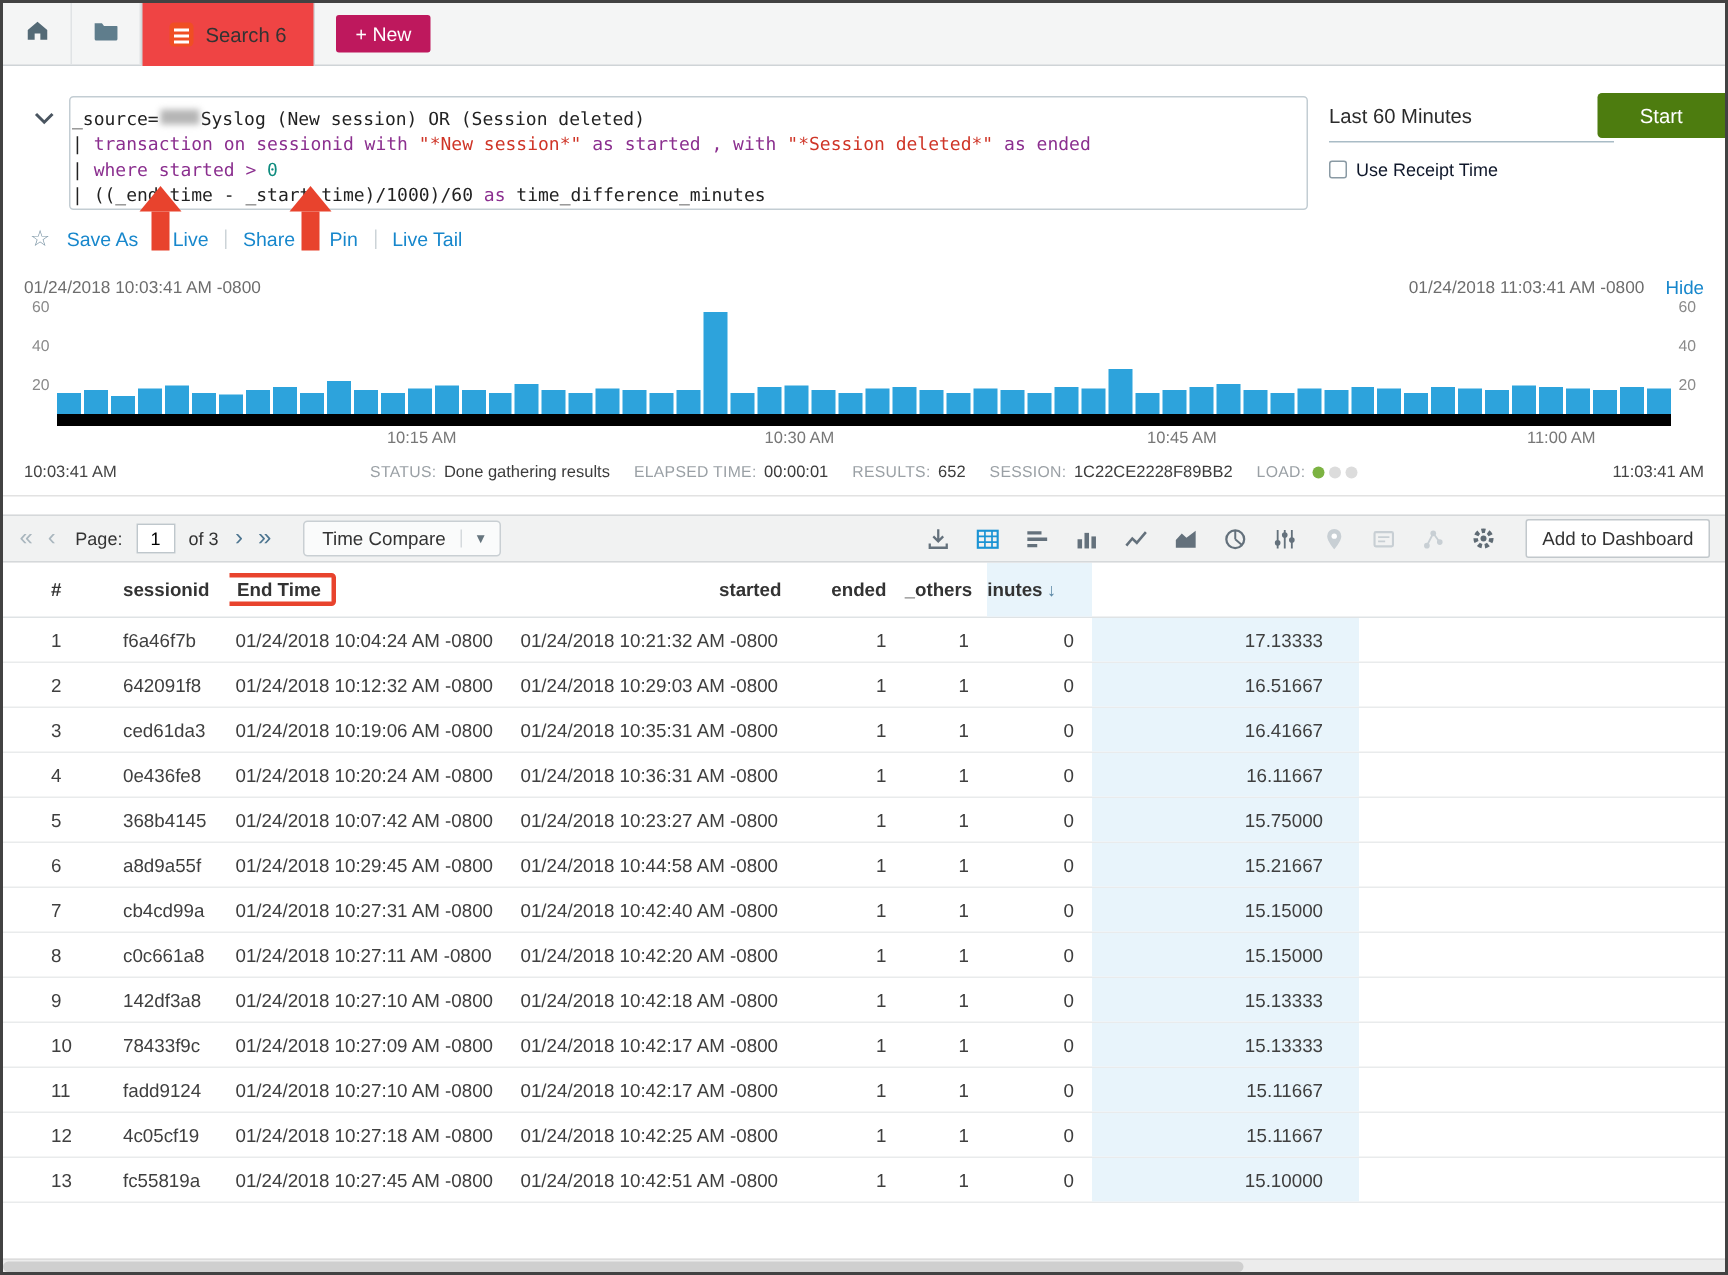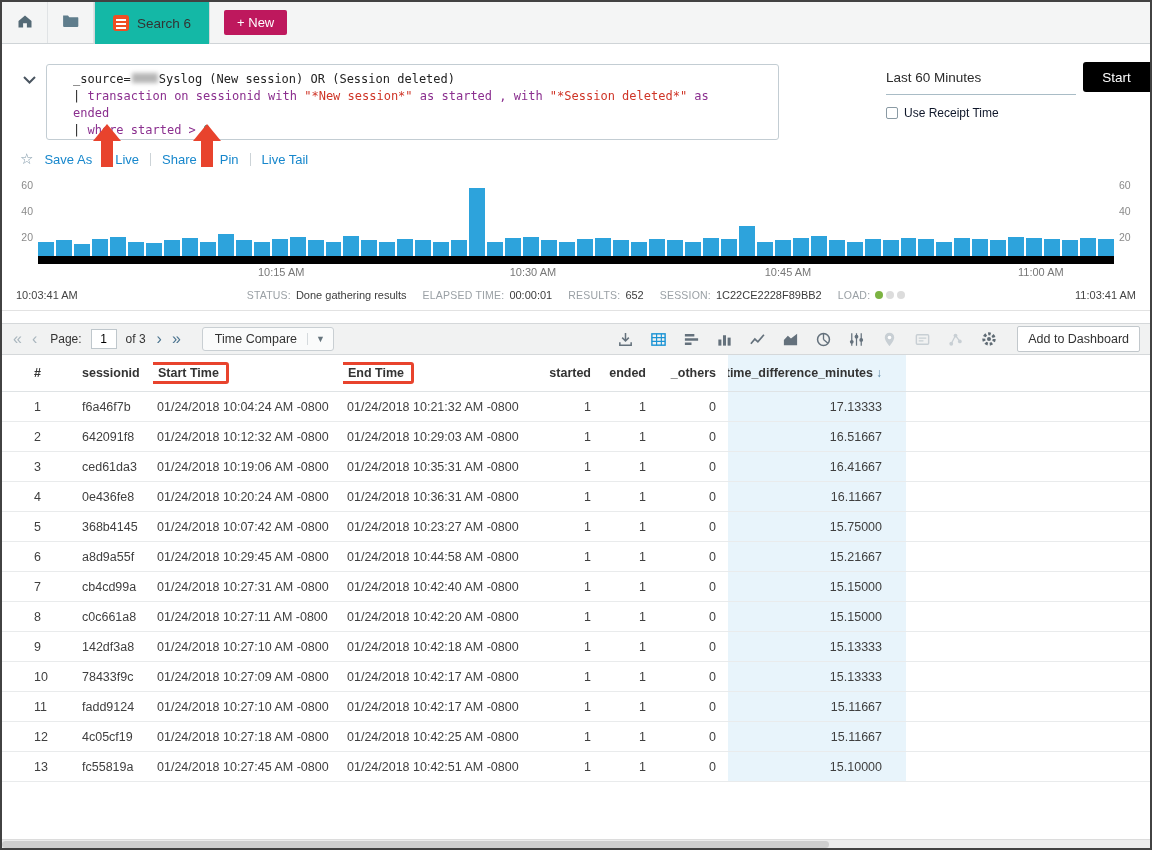--- a/index.html
+++ b/index.html
@@ -3,36 +3,36 @@
 <meta charset="utf-8">
 <style>
 *{margin:0;padding:0;box-sizing:border-box}
 html,body{width:1152px;height:850px}
 body{font-family:"Liberation Sans","DejaVu Sans",sans-serif;background:#fff;border:2px solid #424242;overflow:hidden;position:relative;color:#333}
 a{text-decoration:none;cursor:pointer}
 
 
 .topbar{height:42px;background:#f4f5f5;border-bottom:1px solid #cfd4d7;display:flex;align-items:stretch}
 .icon-tab{width:46px;display:flex;align-items:center;justify-content:center;border-right:1px solid #e0e3e5;cursor:pointer}
-.active-tab{background:#14b8a6;border-left:1px solid #d4d8da;border-right:1px solid #d4d8da;display:flex;align-items:center;gap:8px;padding:0 18px;font-size:13.5px;color:#333;position:relative;z-index:2;margin-bottom:-1px;cursor:pointer}
+.active-tab{background:#ef4444;border-left:1px solid #d4d8da;border-right:1px solid #d4d8da;display:flex;align-items:center;gap:8px;padding:0 18px;font-size:13.5px;color:#333;position:relative;z-index:2;margin-bottom:-1px;cursor:pointer}
 .tab-icon{width:16px;height:16px;border-radius:3px;background:#f04e23;position:relative;flex:none}
 .tab-icon::before{content:"";position:absolute;left:3px;right:3px;top:4px;height:2px;background:#fff;box-shadow:0 4px 0 #fff,0 8px 0 #fff}
 .new-btn{margin:8px 0 8px 14px;background:#be185d;color:#fff;border:none;border-radius:2px;font-size:13px;padding:0 13px;cursor:pointer;font-family:inherit}
 
 
 .search-area{height:138px;position:relative;background:#fff}
 .collapse-chevron{position:absolute;left:20px;top:28px;cursor:pointer}
-.query-box{position:absolute;left:44px;top:20px;width:733px;height:76px;border:1px solid #c3cdd3;border-radius:3px;padding:6px 26px;font-family:"DejaVu Sans Mono",monospace;font-size:12px;line-height:1.42;cursor:text;overflow:hidden}
+.query-box{position:absolute;left:44px;top:20px;width:826px;height:76px;border:1px solid #c3cdd3;border-radius:3px;padding:6px 1px;font-family:"DejaVu Sans Mono",monospace;font-size:12px;line-height:1.42;cursor:text;overflow:hidden}
 .tok-plain{color:#222}
 .tok-kw{color:#8b2f8f}
 .tok-str{color:#cf3527}
 .tok-num{color:#0e8c7f}
 .tok-redacted{display:inline-block;width:26px;height:10px;background:#b5b5b5;filter:blur(2px);vertical-align:baseline;margin:0 1px}
 .time-range{position:absolute;left:884px;top:26px;width:190px;padding-bottom:9px;border-bottom:1px solid #a9bcc6;font-size:13.5px;color:#2b2b2b;cursor:pointer}
-.start-btn{position:absolute;right:0;top:18px;width:67px;height:30px;background:#000000;color:#fff;border:none;border-radius:3px 0 0 3px;font-size:13.5px;cursor:pointer;font-family:inherit}
+.start-btn{position:absolute;right:0;top:18px;width:85px;height:30px;background:#4d7c0f;color:#fff;border:none;border-radius:3px 0 0 3px;font-size:13.5px;cursor:pointer;font-family:inherit}
 .receipt{position:absolute;left:884px;top:62px;display:flex;align-items:center;gap:6px;font-size:12px;color:#0f172a;cursor:pointer}
 .cb{width:12px;height:12px;border:1px solid #8a9aa4;border-radius:2px;background:#fff;flex:none}
 .links-row{position:absolute;left:18px;top:106px;display:flex;align-items:center;gap:11px;font-size:13px}
 .links-row a{color:#1787cc}
 .star{color:#7d96a6;font-size:15px;cursor:pointer}
 .lsep{border-left:1px solid #ccd3d7;height:13px}
 
 
 .chart-times{display:flex;justify-content:space-between;align-items:center;padding:2px 14px;font-size:11.5px;color:#6d6d6d;height:20px}
 .hide-link{color:#1787cc;font-size:12.5px;margin-left:14px}
@@ -147,20 +147,27 @@
     <span class="lsep"></span>
     <a>Share</a>
     <span class="lsep"></span>
     <a>Pin</a>
     <span class="lsep"></span>
     <a>Live Tail</a>
   </div>
 </section>
 
 <section class="chart-section">
+  <div class="chart-times">
+    <span>01/24/2018 10:03:41 AM -0800</span>
+    <span style="display:flex;align-items:center">
+      <span>01/24/2018 11:03:41 AM -0800</span>
+      <a class="hide-link">Hide</a>
+    </span>
+  </div>
   <div class="chart-wrap">
     <span class="ylab left y60">60</span>
     <span class="ylab left y40">40</span>
     <span class="ylab left y20">20</span>
     <span class="ylab right y60">60</span>
     <span class="ylab right y40">40</span>
     <span class="ylab right y20">20</span>
     <div class="bars" id="bars">
         <div class="bar" style="height: 20%;"></div>
         <div class="bar" style="height: 21.6667%;"></div>
@@ -351,21 +358,20 @@
           <circle cx="9" cy="9" r="2" fill="#5f6b74"></circle>
         </svg>
       </span>
     <button class="add-dash">Add to Dashboard</button>
   </div>
 
   <div>
     <div class="thead">
       <div class="tcell c-num">#</div>
       <div class="tcell c-sid">sessionid</div>
-      <div class="tcell c-time"><span class="red-box"><span>Start Time</span></span></div>
       <div class="tcell c-time"><span class="red-box"><span>End Time</span></span></div>
       <div class="tcell num">started</div>
       <div class="tcell num">ended</div>
       <div class="tcell num">_others</div>
       <div class="tcell c-diff hl">
           <span>time_difference_minutes</span>
           <span class="sort-arrow">↓</span>
         </div>
       <div class="tcell"></div>
     </div>

